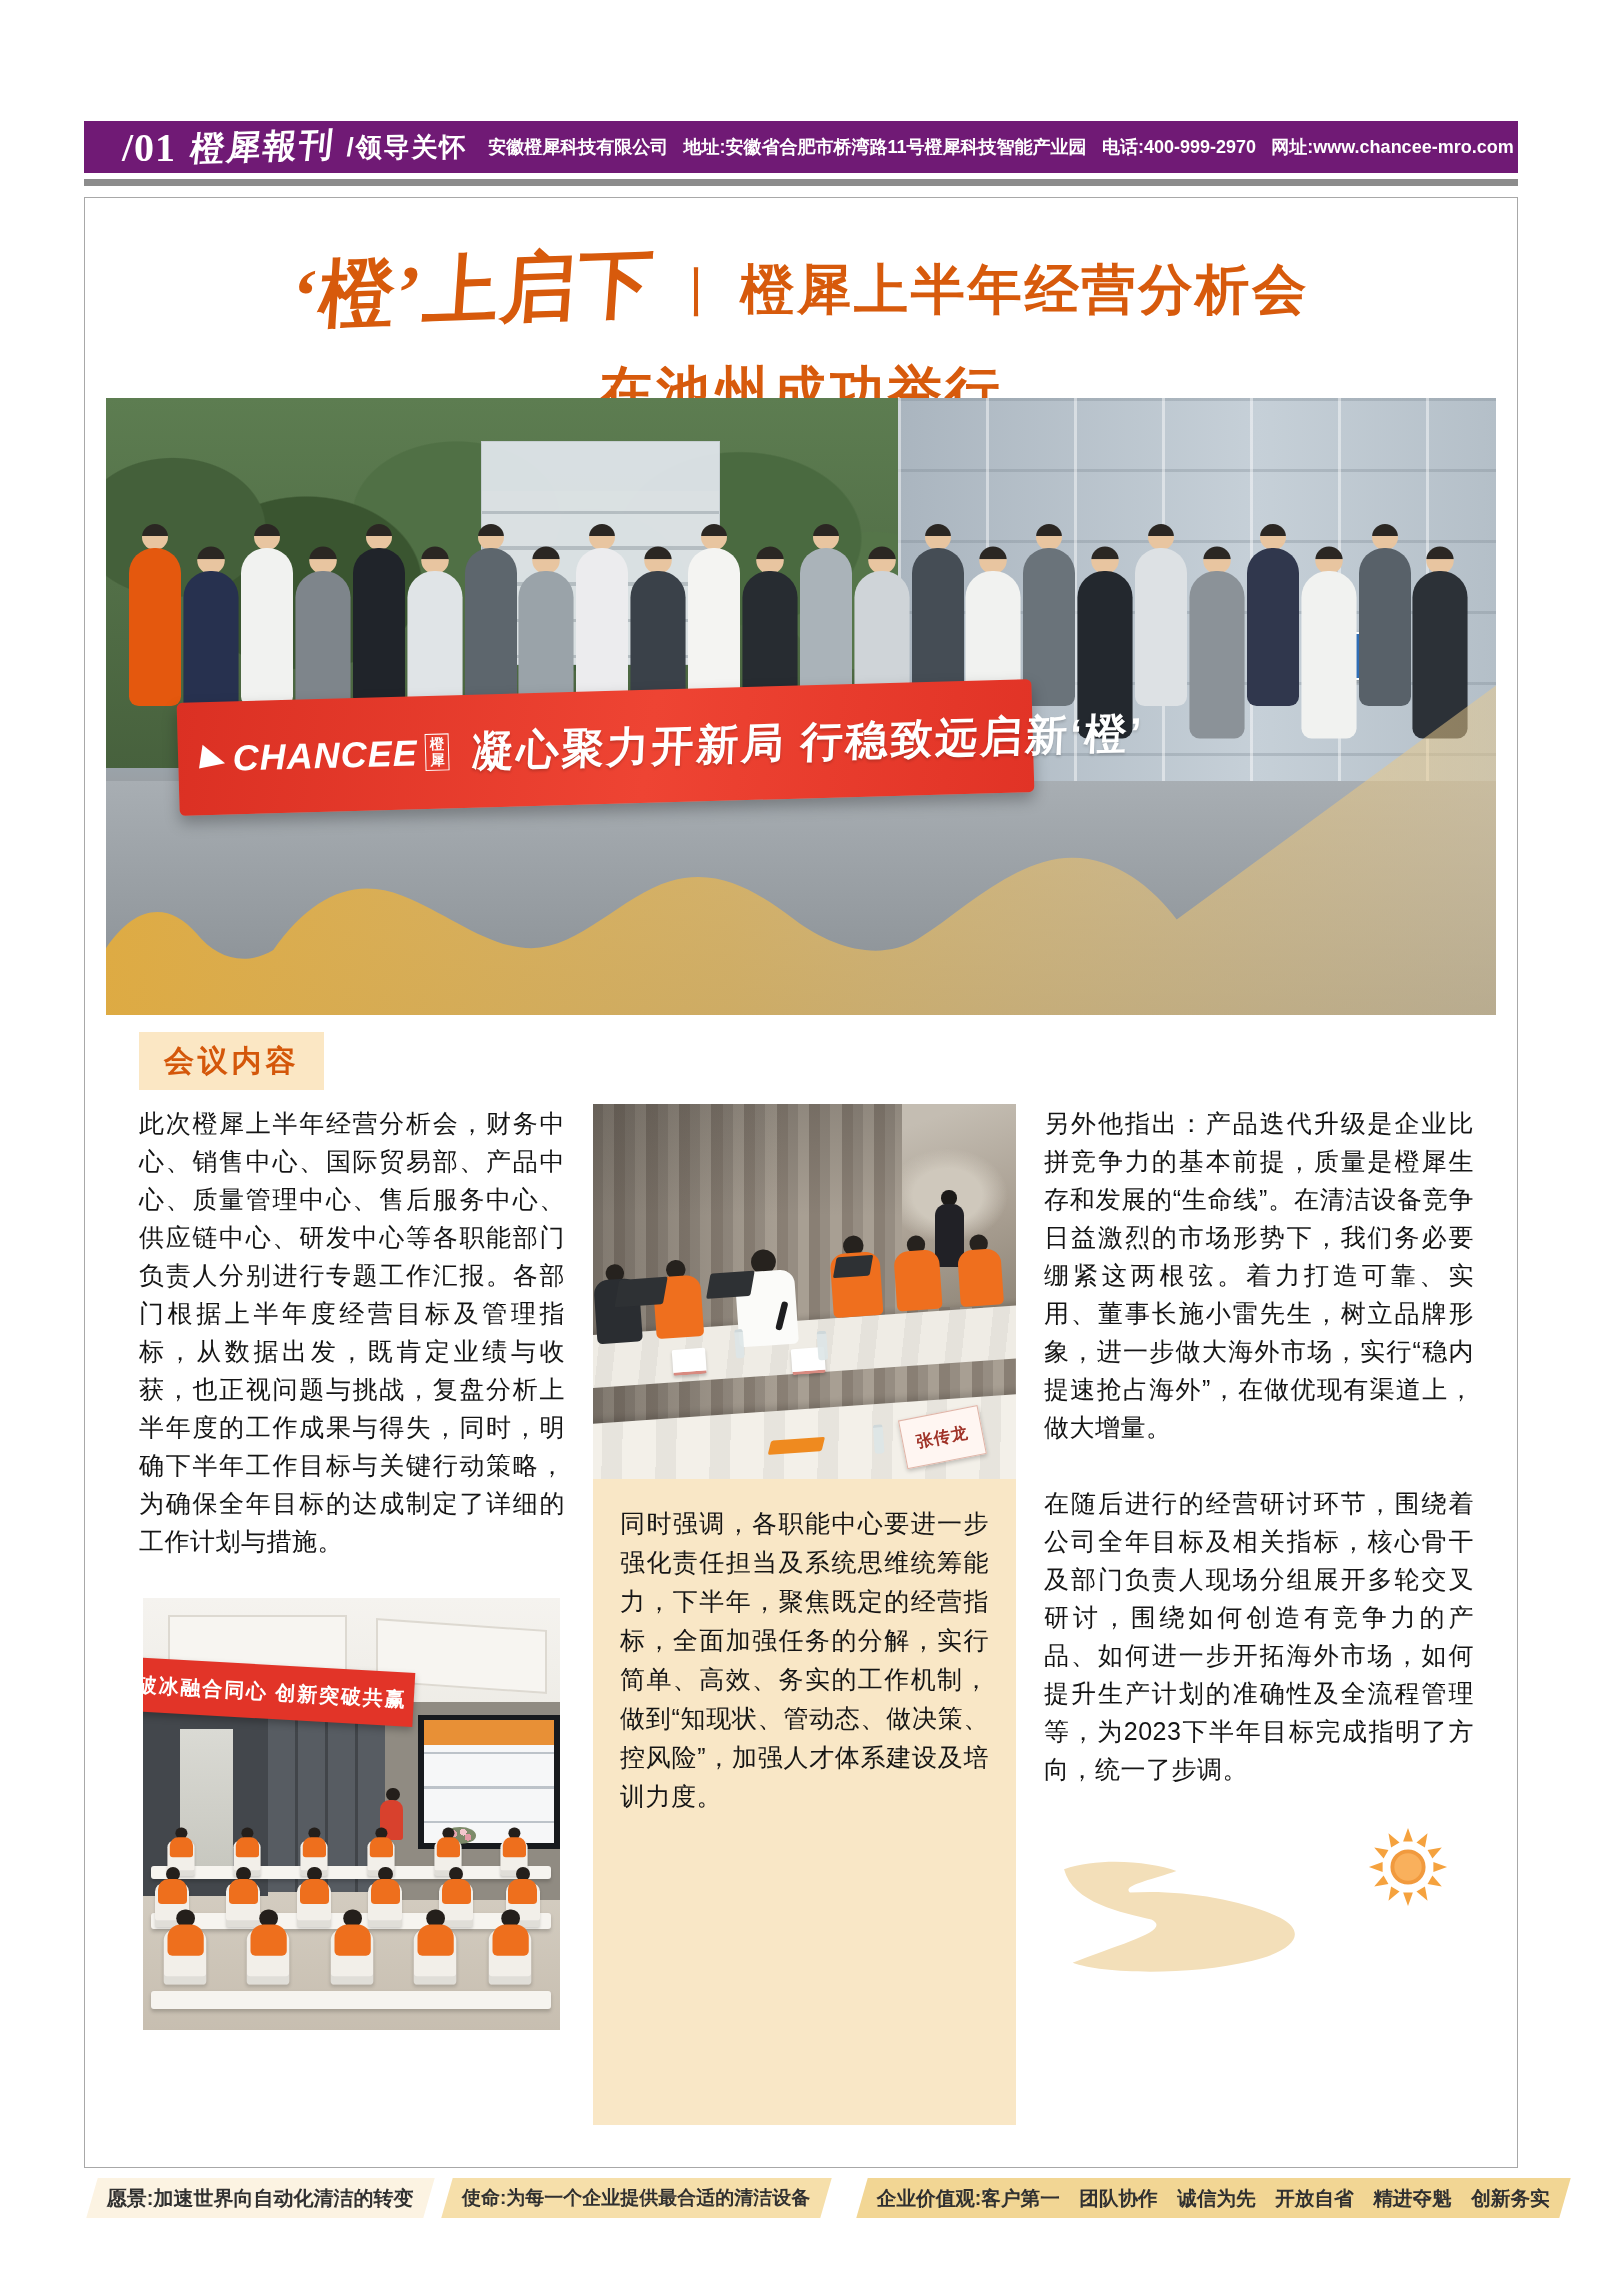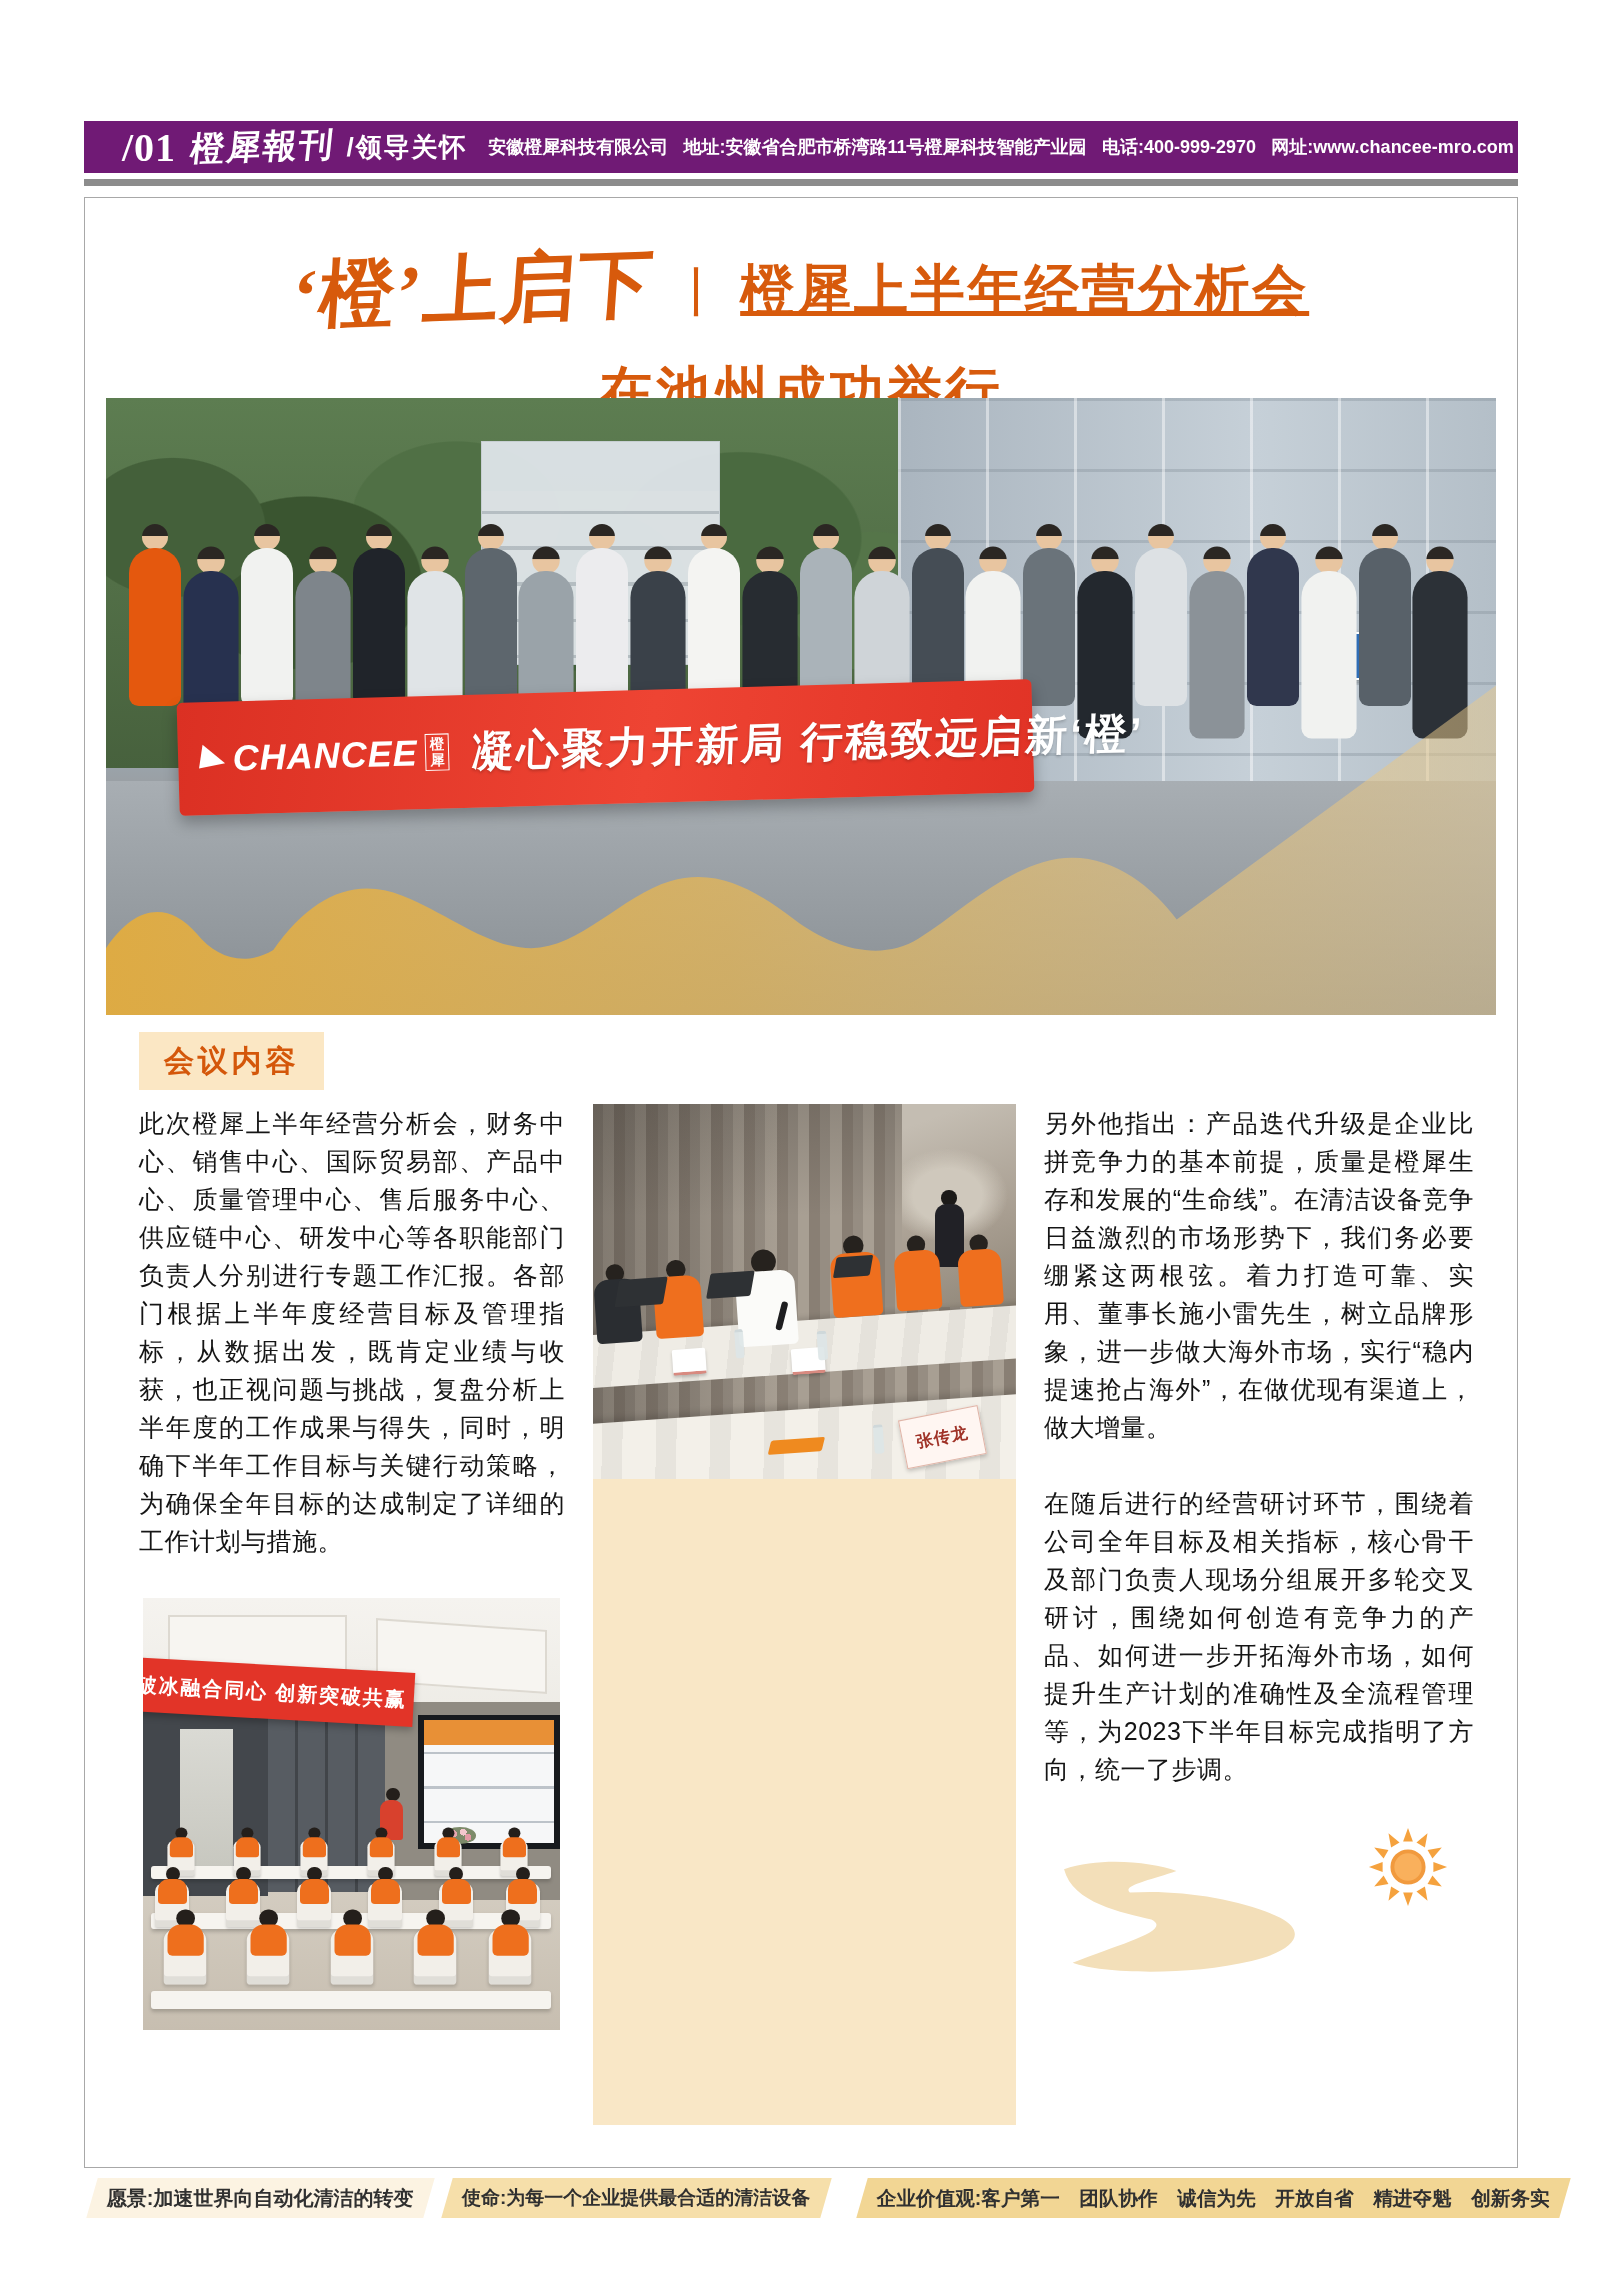--- a/index.html
+++ b/index.html
@@ -20,21 +20,21 @@
   
   .content{position:absolute;left:84px;top:197px;width:1434px;height:1971px;
     border:1px solid #A8A8A8;background:#fff;box-sizing:border-box;}
 
   
   .title-wrap{position:absolute;left:0;top:42px;width:100%;text-align:center;color:#D75A0C;}
   .t-line1{display:flex;justify-content:center;align-items:center;gap:17px;}
   .t-brush{font-size:75px;font-weight:700;font-family:"Liberation Serif","DejaVu Serif",serif;
     transform:skewX(-6deg) rotate(-2deg);letter-spacing:1.9px;}
   .t-sep{font-size:52px;font-weight:400;transform:translateY(1.9px);}
-  .t-rest{font-size:54px;font-weight:700;letter-spacing:2.9px;text-decoration:underline;}
+  .t-rest{font-size:54px;font-weight:700;letter-spacing:2.9px;}
   .t-line2{font-size:54px;font-weight:700;letter-spacing:3.8px;margin-top:15.3px;}
 
   
   .photo-main{position:absolute;left:21px;top:200px;width:1390px;height:617px;overflow:hidden;
     background:linear-gradient(180deg,#b7c2ca 0%,#a6b2bb 35%,#9aa5ad 58%,#9aa0a5 62%,#90969b 100%);}
   .ph-trees{position:absolute;left:0;top:0;width:60%;height:60%;
     background:
       radial-gradient(153px 115px at 8% 35%,#44603a 60%,transparent 61%),
       radial-gradient(191px 143px at 24% 50%,#3a5530 60%,transparent 61%),
       radial-gradient(172px 124px at 42% 32%,#507045 60%,transparent 61%),
@@ -520,20 +520,21 @@
               <div class="m2-mic" style="left: 44%; top: 52%;"></div>
               <div class="m2-card" style="left: 20%; top: 62%; width: 31px; height: 21px;"></div>
               <div class="m2-card" style="left: 46%; top: 64%; width: 31px; height: 21px;"></div>
               <div class="m2-bt" style="left: 34%; top: 58%;"></div>
               <div class="m2-bt" style="left: 52%; top: 60%;"></div>
               <div class="m2-bt" style="left: 63%; top: 84%;"></div>
               <div class="m2-folder" style="left: 40%; top: 86%; width: 50px; height: 13.4px;"></div>
             </div>
         </div>
         <div class="creambox">
+          <p>同时强调，各职能中心要进一步强化责任担当及系统思维统筹能力，下半年，聚焦既定的经营指标，全面加强任务的分解，实行简单、高效、务实的工作机制，做到“知现状、管动态、做决策、控风险”，加强人才体系建设及培训力度。</p>
         </div>
       </div>
 
       <div class="col col3">
         <p>另外他指出：产品迭代升级是企业比拼竞争力的基本前提，质量是橙犀生存和发展的“生命线”。在清洁设备竞争日益激烈的市场形势下，我们务必要绷紧这两根弦。着力打造可靠、实用、董事长施小雷先生，树立品牌形象，进一步做大海外市场，实行“稳内提速抢占海外”，在做优现有渠道上，做大增量。</p>
         <p>在随后进行的经营研讨环节，围绕着公司全年目标及相关指标，核心骨干及部门负责人现场分组展开多轮交叉研讨，围绕如何创造有竞争力的产品、如何进一步开拓海外市场，如何提升生产计划的准确性及全流程管理等，为2023下半年目标完成指明了方向，统一了步调。</p>
         <div class="decor">
           <svg class="road-svg" viewBox="0 0 440 170" preserveAspectRatio="none">
             <path d="M28,18 C80,4 150,10 185,20 C150,30 108,36 120,44 C190,40 280,52 330,72 C368,88 352,108 290,120 C200,137 80,134 40,122 C110,100 180,86 150,74 C110,66 40,56 28,18 Z" fill="#F3DFB9"></path>
           </svg>

